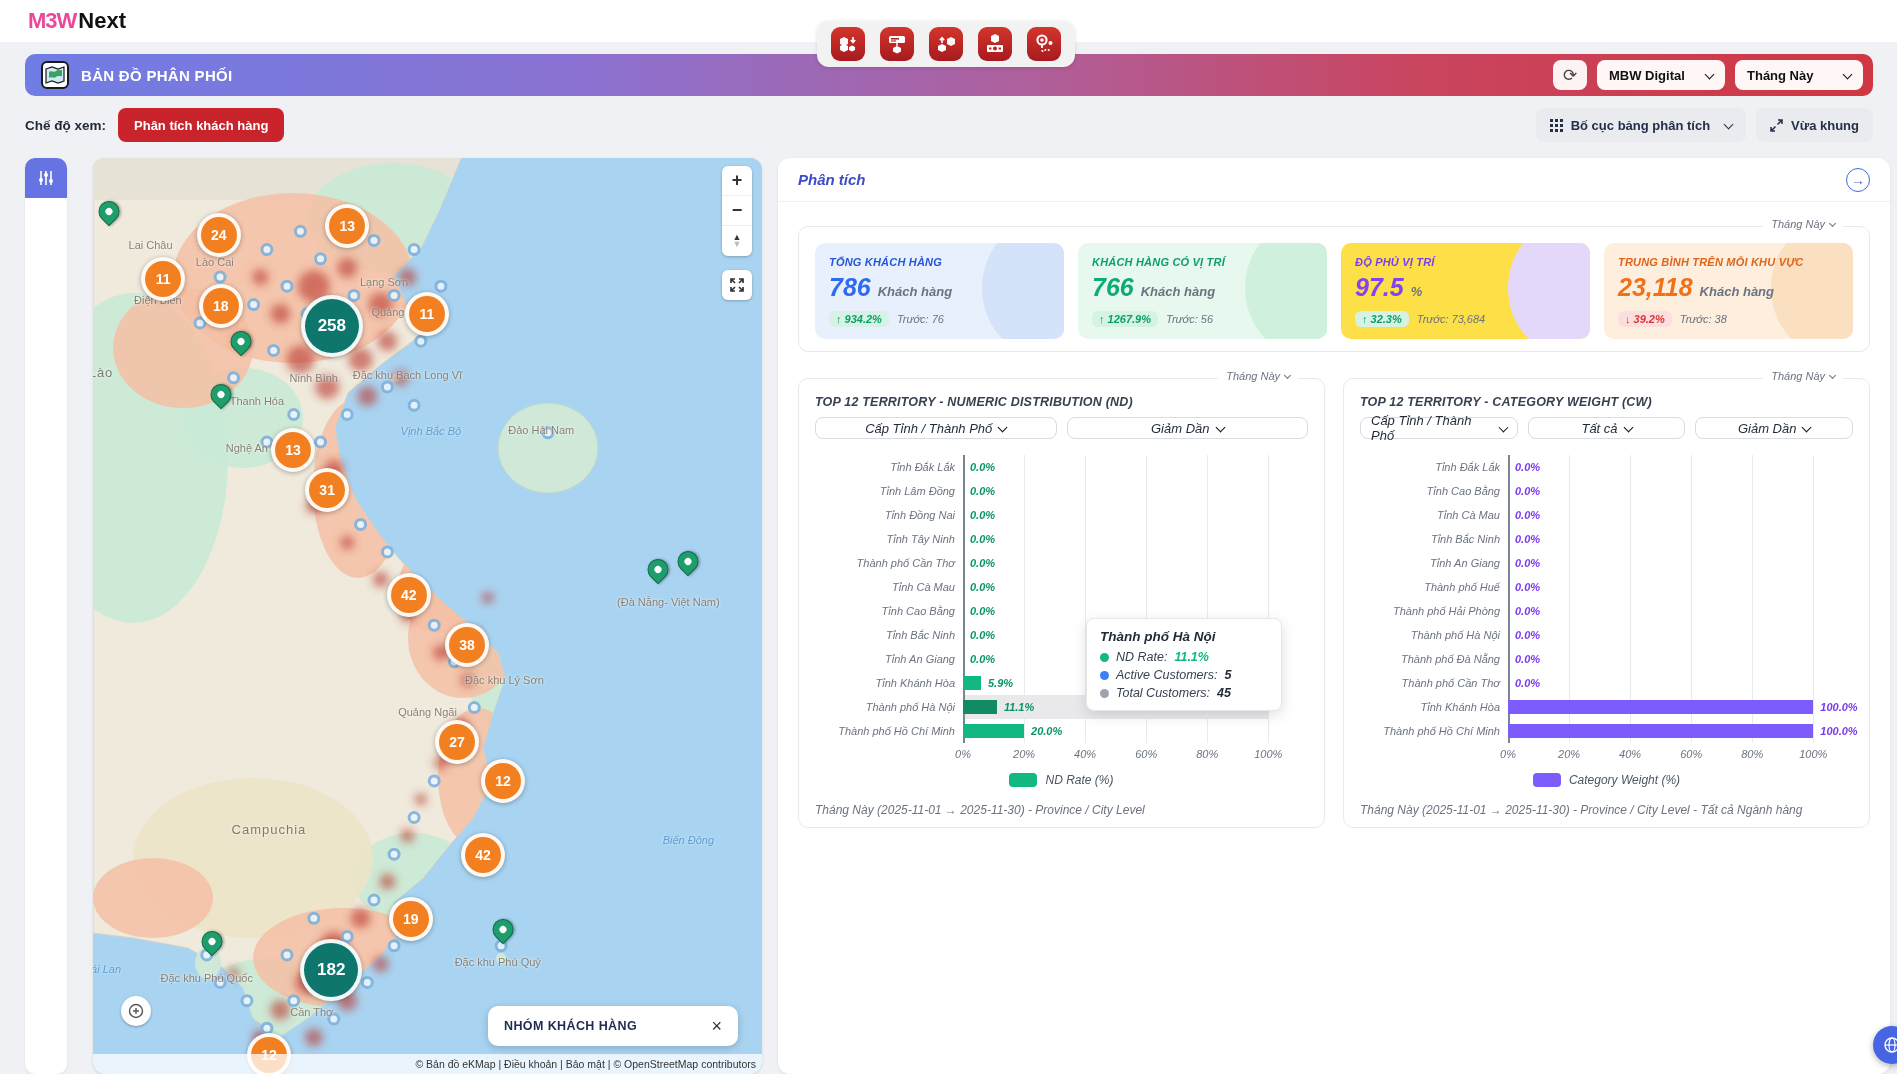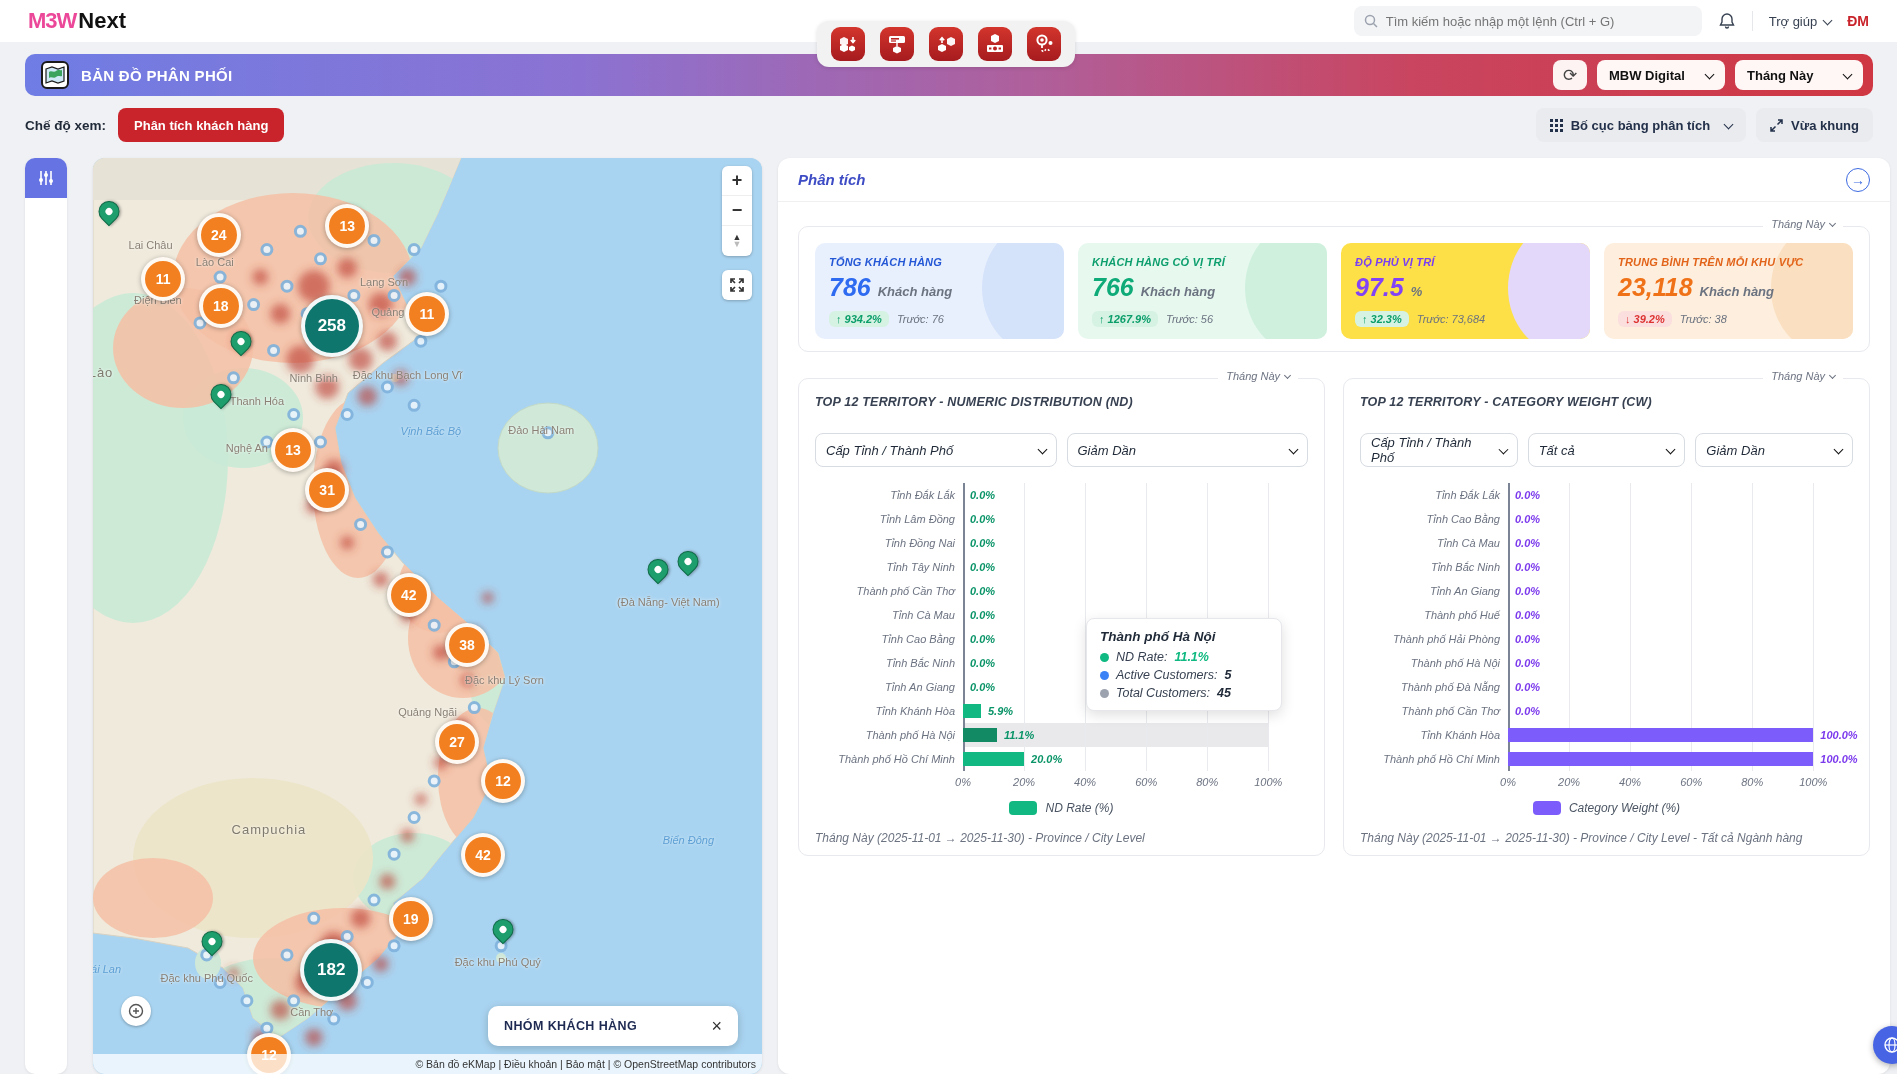--- a/index.html
+++ b/index.html
@@ -90,23 +90,23 @@
   .badge.down{background:#fbdfdf;color:#dd3333;}
   .kpi-prev{font-size:11px;color:#6b7280;}
   .k-blue{background:#e9f0fd;} .k-blue::after{background:#d4e2fa;} .k-blue .kpi-label{color:#2457d6;} .k-blue .kpi-value{color:#2e6bf0;}
   .k-green{background:#e7f8ef;} .k-green::after{background:#cff0dd;} .k-green .kpi-label{color:#0d9e6d;} .k-green .kpi-value{color:#0eaa77;}
   .k-purple{background:#fde047;} .k-purple::after{background:#e3d8fa;} .k-purple .kpi-label{color:#7a3ff2;} .k-purple .kpi-value{color:#8143f5;}
   .k-orange{background:#fdeedd;} .k-orange::after{background:#fadfc0;} .k-orange .kpi-label{color:#e2641a;} .k-orange .kpi-value{color:#f07218;}
   .data-asof{font-size:12px;color:#6b7280;margin:14px 0 4px 2px;}
 
   .charts-row{position:relative;display:flex;gap:18px;margin:26px 20px 0 20px;}
   .chart-card{position:relative;flex:1;border:1px solid #e7e9ee;border-radius:10px;padding:16px 16px 10px 16px;}
-  .chart-title{font-weight:bold;font-size:12.5px;color:#374151;letter-spacing:.2px;margin-bottom:24px;}
+  .chart-title{font-weight:bold;font-size:12.5px;color:#374151;letter-spacing:.2px;margin-bottom:8px;}
   .filter-row{display:flex;gap:10px;margin-bottom:16px;}
-  .select-pill{flex:1;height:34px;border:1px solid #d7dbe2;border-radius:8px;display:flex;align-items:center;justify-content:space-between;padding:0 10px;font-size:13px;color:#1f2937;cursor:pointer;background:#fff;}
+  .select-pill{flex:1;height:22px;border:1px solid #d7dbe2;border-radius:8px;display:flex;align-items:center;justify-content:center;padding:0 10px;font-size:13px;color:#1f2937;cursor:pointer;background:#fff;}
   .select-pill .chev{color:#111;}
   .rows-area{margin-top:4px;}
   .bar-row{display:flex;align-items:center;height:24px;}
   .bar-label{width:148px;text-align:right;padding-right:8px;font-size:11px;color:#6b7280;white-space:nowrap;overflow:hidden;}
   .bar-plot{position:relative;flex:1;height:24px;}
   .bar-plot .hl{position:absolute;left:0;top:0;height:100%;width:88.5%;background:#e9e9ec;}
   .gridline{position:absolute;top:0;bottom:0;width:1px;background:#e8eaee;}
   .gridline.axis{background:#7b8494;width:1.5px;}
   .bar{position:absolute;top:5px;height:14px;}
   .bar-val{position:absolute;top:50%;transform:translateY(-50%);font-size:11px;font-weight:bold;white-space:nowrap;}
@@ -125,39 +125,20 @@
 
   .chat-fab{position:absolute;right:-14px;bottom:10px;width:38px;height:38px;border-radius:50%;background:#4664e4;box-shadow:0 2px 6px rgba(0,0,0,.3);z-index:50;display:flex;align-items:center;justify-content:center;color:#fff;font-size:16px;cursor:pointer;}
 </style>
 </head>
 <body>
 
 <div class="top-header">
   <div class="logo">
     <span class="mbw">M3W</span>
     <span class="next">Next</span>
-  </div>
-  <div class="header-right">
-    <div class="search-box">
-      <svg width="14" height="14" viewBox="0 0 14 14">
-          <circle cx="6" cy="6" r="4.5" fill="none" stroke="#9ca3af" stroke-width="1.5"></circle>
-          <line x1="9.5" y1="9.5" x2="13" y2="13" stroke="#9ca3af" stroke-width="1.5"></line>
-        </svg>
-      <input placeholder="Tìm kiếm hoặc nhập một lệnh (Ctrl + G)" style="">
-    </div>
-    <svg width="18" height="18" viewBox="0 0 18 18">
-        <path d="M9 2a5 5 0 0 0-5 5v3l-1.5 3h13L14 10V7a5 5 0 0 0-5-5z" fill="none" stroke="#374151" stroke-width="1.4"></path>
-        <path d="M7.5 14.5a1.5 1.5 0 0 0 3 0" fill="none" stroke="#374151" stroke-width="1.4"></path>
-      </svg>
-    <div class="hdr-divider"></div>
-    <div class="help-link">
-        <span>Trợ giúp</span>
-        <span class="chev"></span>
-      </div>
-    <div class="avatar-txt">ĐM</div>
   </div>
 </div>
 
 <div class="float-toolbar">
     <div class="tb-icon">
       <svg viewBox="0 0 22 22">
         <g fill="#fff">
           <path d="M3 6l4-2 4 2v5l-4 2-4-2z" opacity=".95"></path>
           <path d="M3 13l4-2 4 2v4l-4 2-4-2z"></path>
           <path d="M12 14l3-1.5 3 1.5v3l-3 1.5-3-1.5z"></path>

